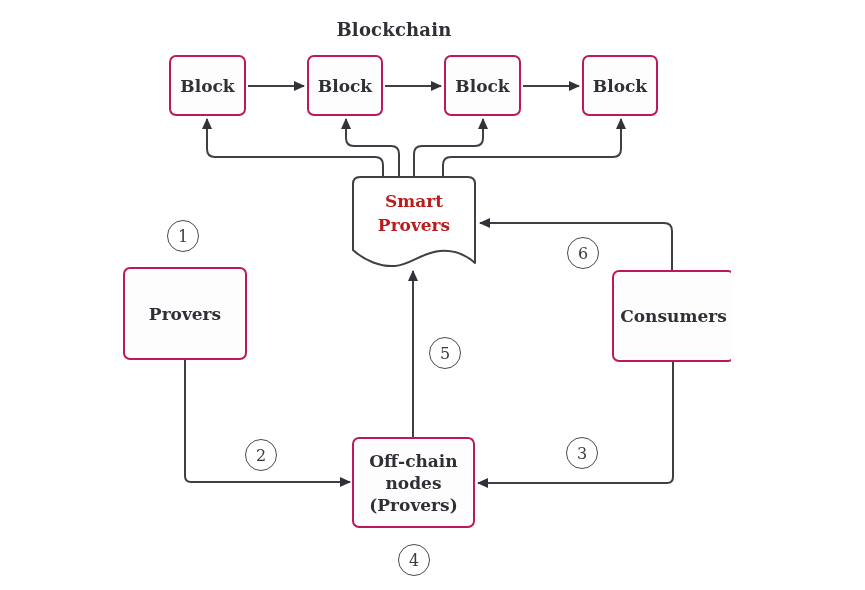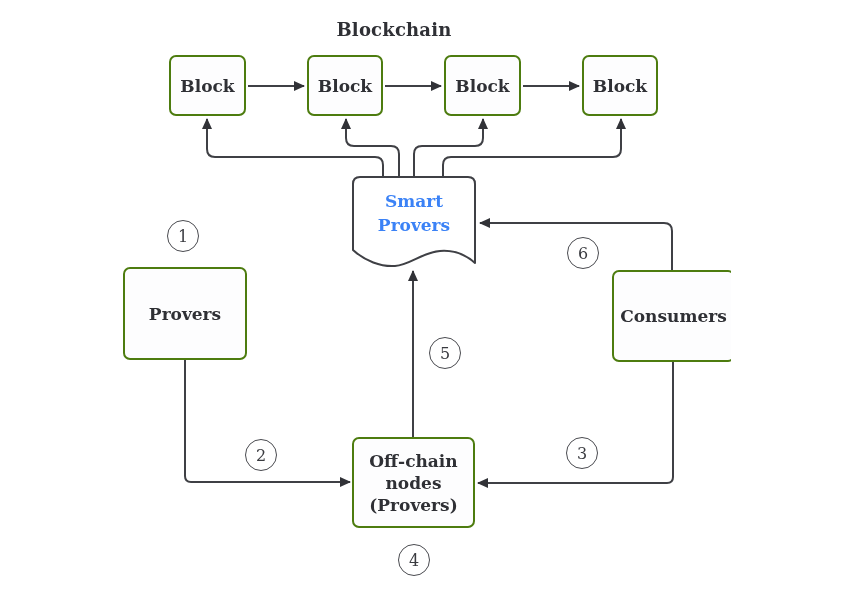--- a/index.html
+++ b/index.html
@@ -14,29 +14,29 @@
   .layer { position: absolute; left: 0; top: 0; }
   .conn { stroke: #3f4045; stroke-width: 2; fill: none; stroke-linejoin: round; }
   .docshape { stroke: #3f4045; stroke-width: 2; fill: #ffffff; stroke-linejoin: round; }
   .title {
     position: absolute; left: 324px; top: 19px; width: 140px;
     text-align: center; font-weight: bold; font-size: 18px; color: #2f3035;
     letter-spacing: 0.2px;
   }
   .box {
     position: absolute; box-sizing: border-box;
-    border: 2px solid #4d7c0f; border-radius: 7px; background: #fdfdfe;
+    border: 2px solid #be185d; border-radius: 7px; background: #fdfdfe;
     display: flex; flex-direction: column; align-items: center; justify-content: center;
     text-align: center; font-weight: bold; font-size: 17px; color: #2f3035;
     line-height: 22px;
   }
   .block { width: 77px; height: 61px; top: 55px; }
   .doclabel {
     position: absolute; left: 353px; top: 189px; width: 122px;
-    text-align: center; font-weight: bold; font-size: 17px; color: #3b82f6;
+    text-align: center; font-weight: bold; font-size: 17px; color: #b91c1c;
     line-height: 24px;
   }
   .step {
     position: absolute; box-sizing: border-box; width: 32px; height: 32px;
     border: 1.5px solid #4a4b50; border-radius: 50%; background: #ffffff;
     display: flex; align-items: center; justify-content: center;
     font-size: 16px; color: #3a3b40;
   }
 </style>
 </head>

